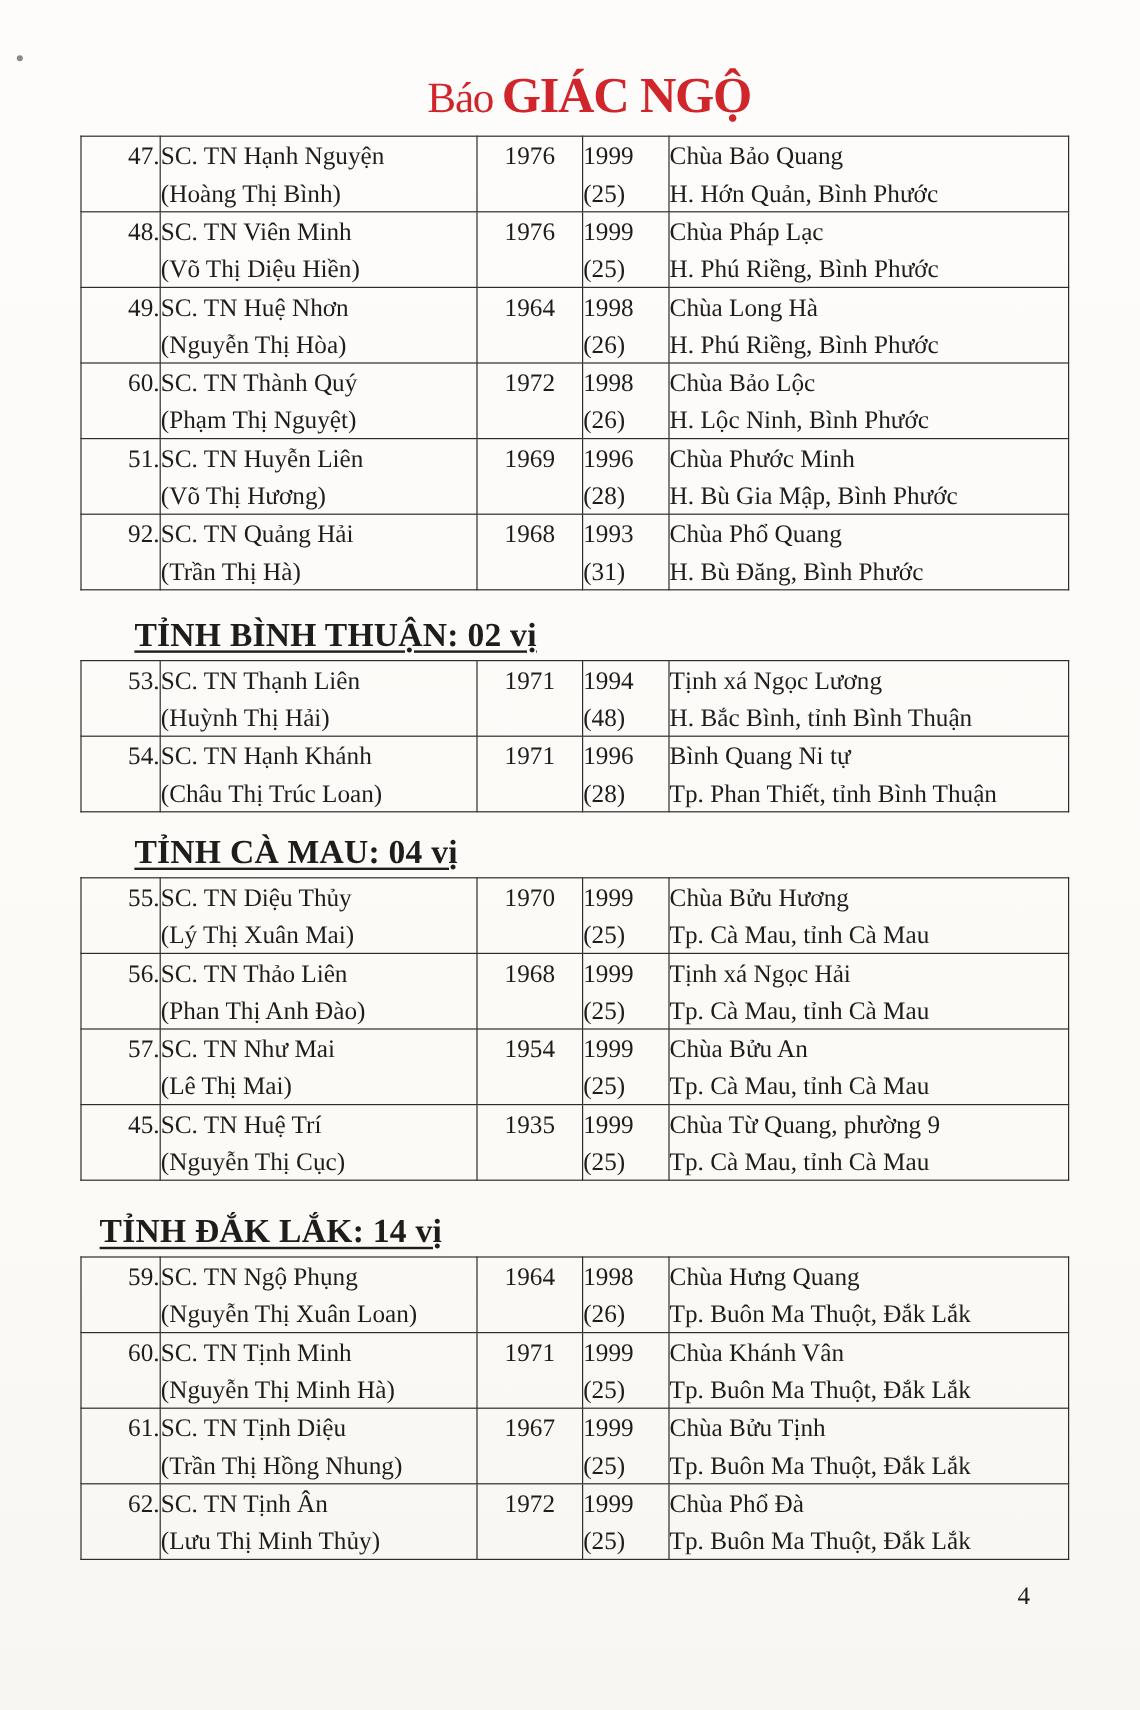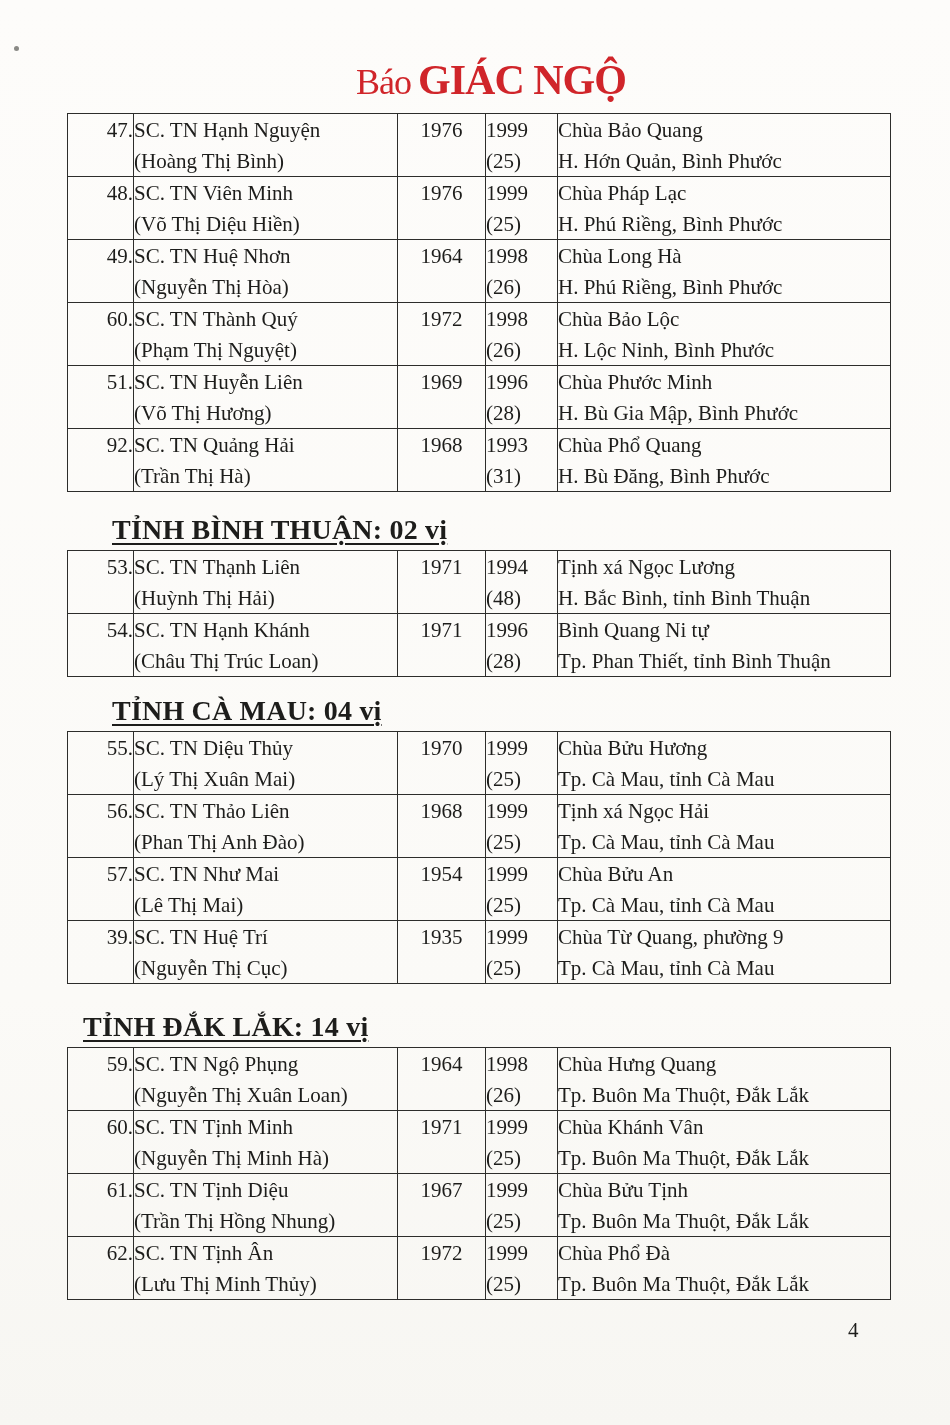--- a/index.html
+++ b/index.html
@@ -353,21 +353,21 @@
       <div class="ln">(25)</div>
     </td>
     <td class="c-temple">
       <div class="ln">Chùa Bửu An</div>
       <div class="ln">Tp. Cà Mau, tỉnh Cà Mau</div>
     </td>
   </tr>
 
   <tr>
     <td class="c-no">
-      <div class="ln">39.</div>
+      <div class="ln">45.</div>
     </td>
     <td class="c-name">
       <div class="ln">SC. TN Huệ Trí</div>
       <div class="ln">(Nguyễn Thị Cục)</div>
     </td>
     <td class="c-birth">
       <div class="ln">1935</div>
     </td>
     <td class="c-ord">
       <div class="ln">1999</div>

